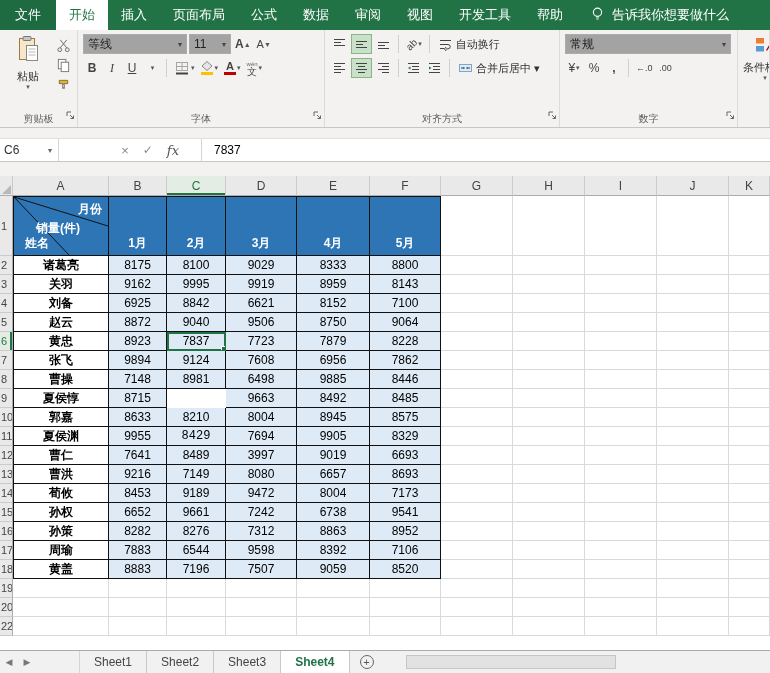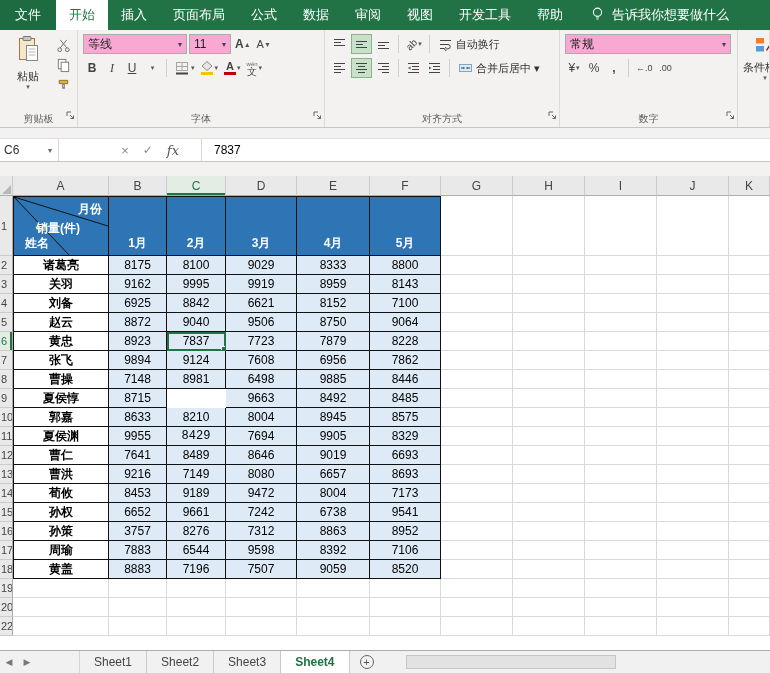--- a/index.html
+++ b/index.html
@@ -26,21 +26,21 @@
   .g-align { width:235px; }
   .g-num { width:178px; }
   .g-styles { flex:1 1 auto; overflow:hidden; }
   .bigbtn { display:flex; flex-direction:column; align-items:center; width:46px; padding-top:2px; cursor:default; }
   .bigbtn .bl { font-size:11px; color:#323130; margin-top:2px; }
   .bigbtn .car { font-size:7px; color:#5A5A5A; line-height:6px; }
   .minis { display:flex; flex-direction:column; gap:4px; margin-left:2px; margin-top:3px; }
   .mini { width:20px; height:16px; display:flex; align-items:center; justify-content:center; }
   .cols2 { display:flex; flex-direction:column; gap:4px; width:100%; }
   .rrow { display:flex; align-items:center; gap:2px; }
-  .combo { display:flex; align-items:center; background:#f9a8d4; border:1px solid #ACACAC; height:20px; font-size:12px; color:#222; padding:0 4px; }
+  .combo { display:flex; align-items:center; background:#a3a3a3; border:1px solid #ACACAC; height:20px; font-size:12px; color:#222; padding:0 4px; }
   .combo .car { margin-left:auto; font-size:8px; color:#444; padding-left:4px; }
   .ibtn { height:20px; min-width:18px; padding:0 2px; display:flex; align-items:center; justify-content:center; font-size:12px; color:#444; }
   .ibtn .car { font-size:7px; color:#555; margin-left:1px; }
   .ibtn.toggled { background:#C9E0C9; border:1px solid #89B389; }
   .vsep { width:1px; height:18px; background:#D0CECE; margin:0 3px; }
   .b { font-weight:bold; } .i { font-style:italic; font-family:"Liberation Serif","DejaVu Serif",serif; }
   .u { text-decoration:underline; }
   .colorbar { display:flex; flex-direction:column; align-items:center; line-height:10px; }
   .colorbar .bar { width:12px; height:3px; margin-top:1px; }
   .phon { display:flex; flex-direction:column; align-items:center; line-height:7px; font-size:10px; color:#444; }
@@ -564,21 +564,21 @@
         <div class="cell ecell" style="width: 72px;"></div>
         <div class="cell ecell" style="width: 72px;"></div>
         <div class="cell ecell" style="width: 72px;"></div>
         <div class="cell ecell" style="width: 41px;"></div>
       </div>
       <div class="grow">
         <div class="cell rowhdr" style="width: 13px;">12</div>
         <div class="cell tname" style="width: 96px;">曹仁</div>
         <div class="cell tval" style="width: 58px;">7641</div>
         <div class="cell tval" style="width: 59px;">8489</div>
-        <div class="cell tval" style="width: 71px;">8646</div>
+        <div class="cell tval" style="width: 71px;">3997</div>
         <div class="cell tval" style="width: 73px;">9019</div>
         <div class="cell tval" style="width: 71px;">6693</div>
         <div class="cell ecell" style="width: 72px;"></div>
         <div class="cell ecell" style="width: 72px;"></div>
         <div class="cell ecell" style="width: 72px;"></div>
         <div class="cell ecell" style="width: 72px;"></div>
         <div class="cell ecell" style="width: 41px;"></div>
       </div>
       <div class="grow">
         <div class="cell rowhdr" style="width: 13px;">13</div>
@@ -618,21 +618,21 @@
         <div class="cell tval" style="width: 71px;">9541</div>
         <div class="cell ecell" style="width: 72px;"></div>
         <div class="cell ecell" style="width: 72px;"></div>
         <div class="cell ecell" style="width: 72px;"></div>
         <div class="cell ecell" style="width: 72px;"></div>
         <div class="cell ecell" style="width: 41px;"></div>
       </div>
       <div class="grow">
         <div class="cell rowhdr" style="width: 13px;">16</div>
         <div class="cell tname" style="width: 96px;">孙策</div>
-        <div class="cell tval" style="width: 58px;">3757</div>
+        <div class="cell tval" style="width: 58px;">8282</div>
         <div class="cell tval" style="width: 59px;">8276</div>
         <div class="cell tval" style="width: 71px;">7312</div>
         <div class="cell tval" style="width: 73px;">8863</div>
         <div class="cell tval" style="width: 71px;">8952</div>
         <div class="cell ecell" style="width: 72px;"></div>
         <div class="cell ecell" style="width: 72px;"></div>
         <div class="cell ecell" style="width: 72px;"></div>
         <div class="cell ecell" style="width: 72px;"></div>
         <div class="cell ecell" style="width: 41px;"></div>
       </div>

